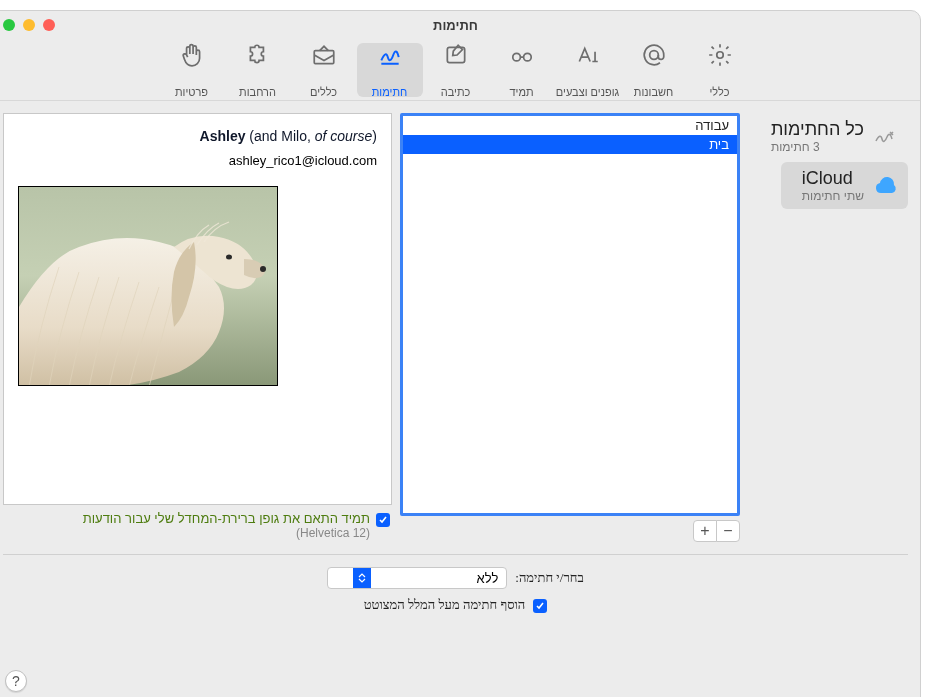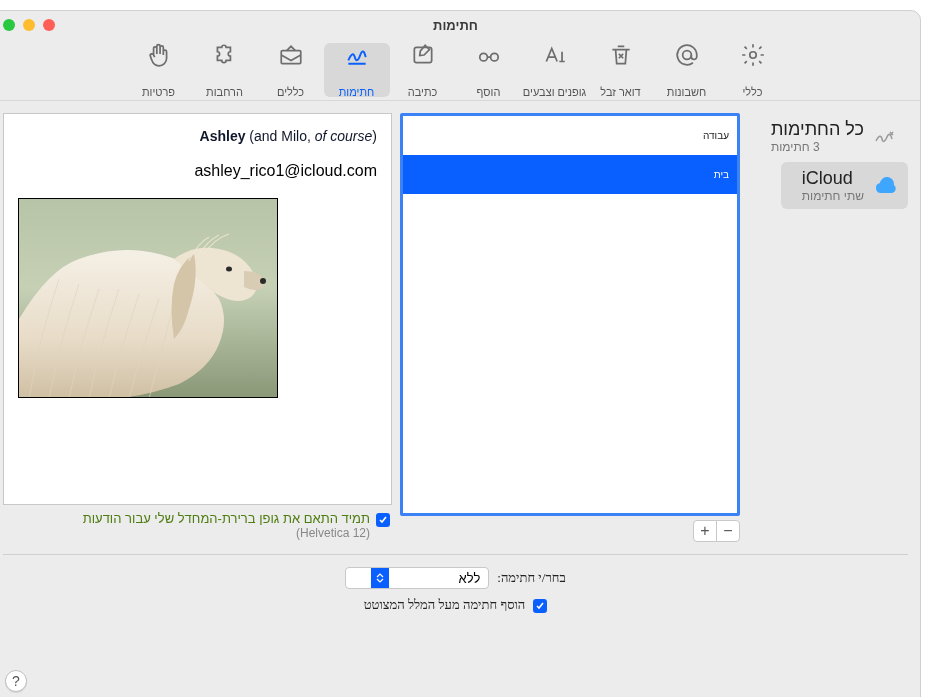--- a/index.html
+++ b/index.html
@@ -22,43 +22,43 @@
 .content { display: flex; height: 445px; padding: 12px 12px 0 12px; gap: 8px; direction: rtl; }
 .sidebar { width: 160px; display: flex; flex-direction: column; gap: 2px; }
 .side-item { display: flex; align-items: center; gap: 8px; padding: 6px 8px; border-radius: 6px; cursor: pointer; }
 .side-item.selected { background: #d8d8d8; margin-left: 33px; }
 .side-icon { width: 28px; height: 28px; flex-shrink: 0; }
 .side-text { display: flex; flex-direction: column; align-items: flex-end; direction: rtl; }
 .side-title { font-size: 18px; color: #222; }
 .side-sub { font-size: 12px; color: #777; }
 .sig-list-wrap { width: 340px; display: flex; flex-direction: column; }
 .sig-list { flex: 1; background: #fff; border: 3px solid #3b82f6; border-radius: 2px; direction: rtl; overflow: hidden; }
-.sig-row { padding: 14px 8px; font-size: 10px; text-align: right; cursor: pointer; background: #fff; color: #222; }
+.sig-row { padding: 2px 8px; font-size: 13px; text-align: right; cursor: pointer; background: #fff; color: #222; }
 .sig-row.selected { background: #0a60ff; color: #fff; }
 .addremove { display: flex; gap: 0; padding: 4px 0; direction: ltr; justify-content: flex-end; }
 .ar-btn { width: 24px; height: 22px; background: #fff; border: 1px solid #c8c8c8; display: flex; align-items: center; justify-content: center; font-size: 16px; color: #555; cursor: pointer; }
 .ar-btn:first-child { border-radius: 4px 0 0 4px; margin-right: -1px; }
 .ar-btn:last-child { border-radius: 0 4px 4px 0; }
 .preview-wrap { flex: 1; display: flex; flex-direction: column; }
 .preview { flex: 1; background: #fff; border: 1px solid #c8c8c8; padding: 14px 14px; direction: ltr; text-align: right; overflow: hidden; }
 .preview .name { font-size: 14px; color: #0f172a; }
 .preview .name b { font-weight: 700; }
 .preview .name i { font-style: italic; }
-.preview .email { font-size: 16px; color: #000; margin-top: 18px; }
+.preview .email { font-size: 13px; color: #000; margin-top: 9px; }
 .preview .dogimg { margin-top: 18px; width: 260px; height: 200px; border: 1px solid #000; position: relative; overflow: hidden; background: linear-gradient(180deg, #b8c4a8 0%, #c5d0b4 45%, #8a9878 100%); }
 .font-check { display: flex; align-items: flex-start; gap: 6px; padding: 6px 2px; direction: rtl; }
 .font-check-text { font-size: 13px; color: #4d7c0f; text-align: right; }
 .font-sub { font-size: 12px; color: #888; text-align: right; direction: ltr; }
 .chk { width: 14px; height: 14px; background: #0a60ff; border-radius: 3px; display: inline-flex; align-items: center; justify-content: center; flex-shrink: 0; margin-top: 2px; }
 .chk svg { width: 10px; height: 10px; }
 .divider { height: 1px; background: #d0d0d0; margin: 8px 12px; }
 .bottom { padding: 4px 12px 12px; display: flex; flex-direction: column; gap: 8px; align-items: center; }
 .row { display: flex; align-items: center; gap: 8px; direction: rtl; }
 .row-label { font-size: 13px; color: #222; font-family: Liberation Serif, serif; }
-.select { display: flex; align-items: center; background: #fff; border: 1px solid #c8c8c8; border-radius: 4px; overflow: hidden; height: 22px; width: 144px; direction: rtl; padding-left: 25px; }
+.select { display: flex; align-items: center; background: #fff; border: 1px solid #c8c8c8; border-radius: 4px; overflow: hidden; height: 22px; width: 180px; direction: rtl; padding-left: 25px; }
 .select-text { flex: 1; padding: 0 8px; font-size: 13px; text-align: right; }
 .select-arrows { width: 18px; height: 100%; background: #0a60ff; display: flex; flex-direction: column; align-items: center; justify-content: center; gap: 0; }
 .select-arrows svg { width: 8px; height: 5px; }
 .help-btn { position: absolute; left: 14px; bottom: 14px; width: 22px; height: 22px; border-radius: 50%; background: #fff; border: 1px solid #c0c0c0; display: flex; align-items: center; justify-content: center; font-size: 14px; color: #555; cursor: pointer; box-shadow: 0 1px 1px rgba(0,0,0,0.1); }
 </style>
 </head>
 <body>
 
 <div class="window">
 
@@ -86,44 +86,35 @@
         <svg viewBox="0 0 24 24" fill="none" stroke="currentColor" stroke-width="1.6">
             <circle cx="12" cy="12" r="4"></circle>
             <path d="M16 12v1.5a2.5 2.5 0 005 0V12a9 9 0 10-3.5 7.1"></path>
           </svg>
       </div>
       <div class="tool-label">חשבונות</div>
     </div>
     <div class="tool-item">
       <div class="tool-icon">
         <svg viewBox="0 0 24 24" fill="none" stroke="currentColor" stroke-width="1.6">
-            <path d="M4 7h16M7 7l1 13h8l1-13M9 4h6"></path>
-            <path d="M10 11l4 4M14 11l-4 4"></path>
-          </svg>
-      </div>
-      <div class="tool-label">דואר זבל</div>
-    </div>
-    <div class="tool-item">
-      <div class="tool-icon">
-        <svg viewBox="0 0 24 24" fill="none" stroke="currentColor" stroke-width="1.6">
             <path d="M4 18L9 6l5 12M6 14h6"></path>
             <path d="M16 18h5M18.5 18V9"></path>
           </svg>
       </div>
       <div class="tool-label">גופנים וצבעים</div>
     </div>
     <div class="tool-item">
       <div class="tool-icon">
         <svg viewBox="0 0 24 24" fill="none" stroke="currentColor" stroke-width="1.6">
             <circle cx="7" cy="14" r="3.5"></circle>
             <circle cx="17" cy="14" r="3.5"></circle>
             <path d="M10.5 14h3"></path>
           </svg>
       </div>
-      <div class="tool-label">הוסף</div>
+      <div class="tool-label">תמיד</div>
     </div>
     <div class="tool-item">
       <div class="tool-icon">
         <svg viewBox="0 0 24 24" fill="none" stroke="currentColor" stroke-width="1.6">
             <rect x="4" y="5" width="16" height="14" rx="2"></rect>
             <path d="M14 3l4 4-5 5-4 .5.5-4z"></path>
           </svg>
       </div>
       <div class="tool-label">כתיבה</div>
     </div>

